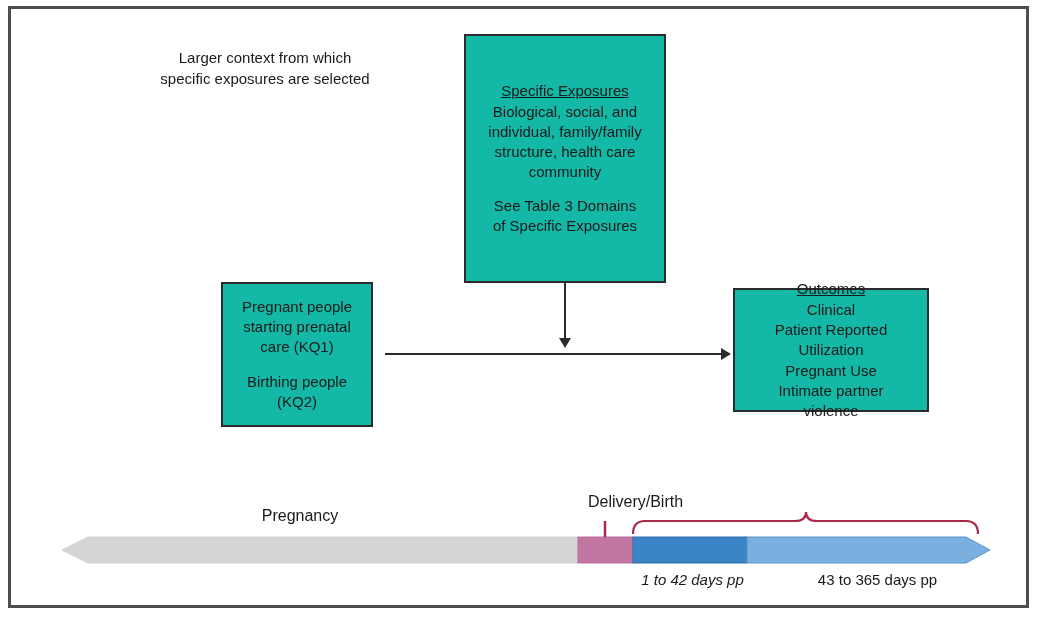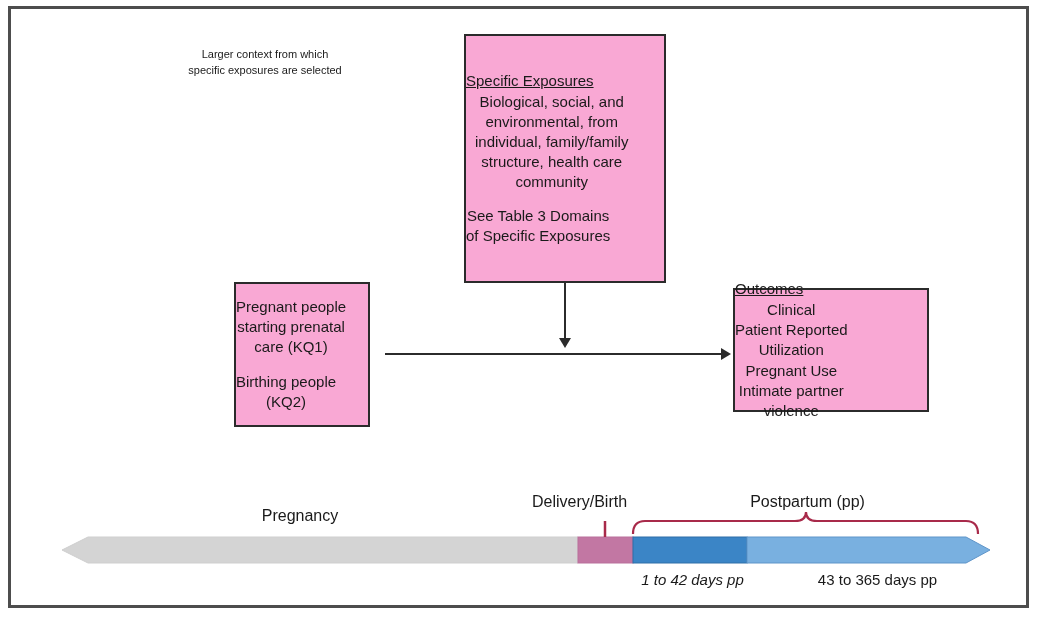--- a/index.html
+++ b/index.html
@@ -25,36 +25,36 @@
     width: 1021px;
     height: 602px;
     border: 3px solid #4d4d4d;
     box-sizing: border-box;
     background: #ffffff;
   }
   
   .node-box {
     position: absolute;
     border: 2px solid #2b2b2b;
-    background: #f9a8d4;
+    background: #14b8a6;
     box-sizing: border-box;
     display: flex;
     flex-direction: column;
-    align-items: flex-start;
+    align-items: center;
     justify-content: center;
     text-align: center;
     color: #1a1a1a;
     font-size: 15px;
     line-height: 1.34;
   }
   .caption-free {
     position: absolute;
     text-align: center;
     color: #1a1a1a;
-    font-size: 11px;
+    font-size: 15px;
     line-height: 1.42;
   }
   .box-title {
     text-decoration: underline;
     margin-bottom: 1px;
   }
   .box-line { white-space: nowrap; }
   .box-para { padding: 0 9px; }
   .spacer-line { height: 14px; }
 
@@ -114,33 +114,32 @@
 
   <div class="caption-free" style="left:140px; top:47px; width:250px;">
     <div>Larger context from which</div>
     <div>specific exposures are selected</div>
   </div>
 
   <div class="node-box" style="left:464px; top:34px; width:202px; height:249px;">
     <div class="box-title">Specific Exposures</div>
     <div class="box-para">
       <div class="box-line">Biological, social, and</div>
-      <div class="box-line">environmental, from</div>
       <div class="box-line">individual, family/family</div>
       <div class="box-line">structure, health care</div>
       <div class="box-line">community</div>
     </div>
     <div class="spacer-line"></div>
     <div>
       <div class="box-line">See Table 3 Domains</div>
       <div class="box-line">of Specific Exposures</div>
     </div>
   </div>
 
-  <div class="node-box" style="left:234px; top:282px; width:136px; height:145px;">
+  <div class="node-box" style="left:221px; top:282px; width:152px; height:145px;">
     <div>
       <div class="box-line">Pregnant people</div>
       <div class="box-line">starting prenatal</div>
       <div class="box-line">care (KQ1)</div>
     </div>
     <div class="spacer-line"></div>
     <div>
       <div class="box-line">Birthing people</div>
       <div class="box-line">(KQ2)</div>
     </div>
@@ -174,17 +173,16 @@
 
     <path d="M 747,537 L 966,537 L 990,550 L 966,563 L 747,563 Z" fill="#79b0e0" stroke="#5f95c9" stroke-width="1"></path>
 
     <line x1="605" y1="521" x2="605" y2="537" stroke="#a82a4a" stroke-width="2.5"></line>
 
     <path d="M 633,534 Q 633,521 645,521 L 795,521 Q 806,521 806,512
              Q 806,521 817,521 L 966,521 Q 978,521 978,534" fill="none" stroke="#a82a4a" stroke-width="2.2"></path>
   </svg>
 
   <div class="tl-label" style="left:190px; top:507px; width:220px;">Pregnancy</div>
-  <div class="tl-label" style="left:502px; top:493px; width:155px;">Delivery/Birth</div>
-  <div class="tl-label" style="left:725px; top:493px; width:165px;">Postpartum (pp)</div>
+  <div class="tl-label" style="left:558px; top:493px; width:155px;">Delivery/Birth</div>
   <div class="tl-sublabel" style="left:615px; top:571px; width:155px;font-style:italic;">1 to 42 days pp</div>
   <div class="tl-sublabel" style="left:790px; top:571px; width:175px;">43 to 365 days pp</div>
 </div>
 
 </body></html>

